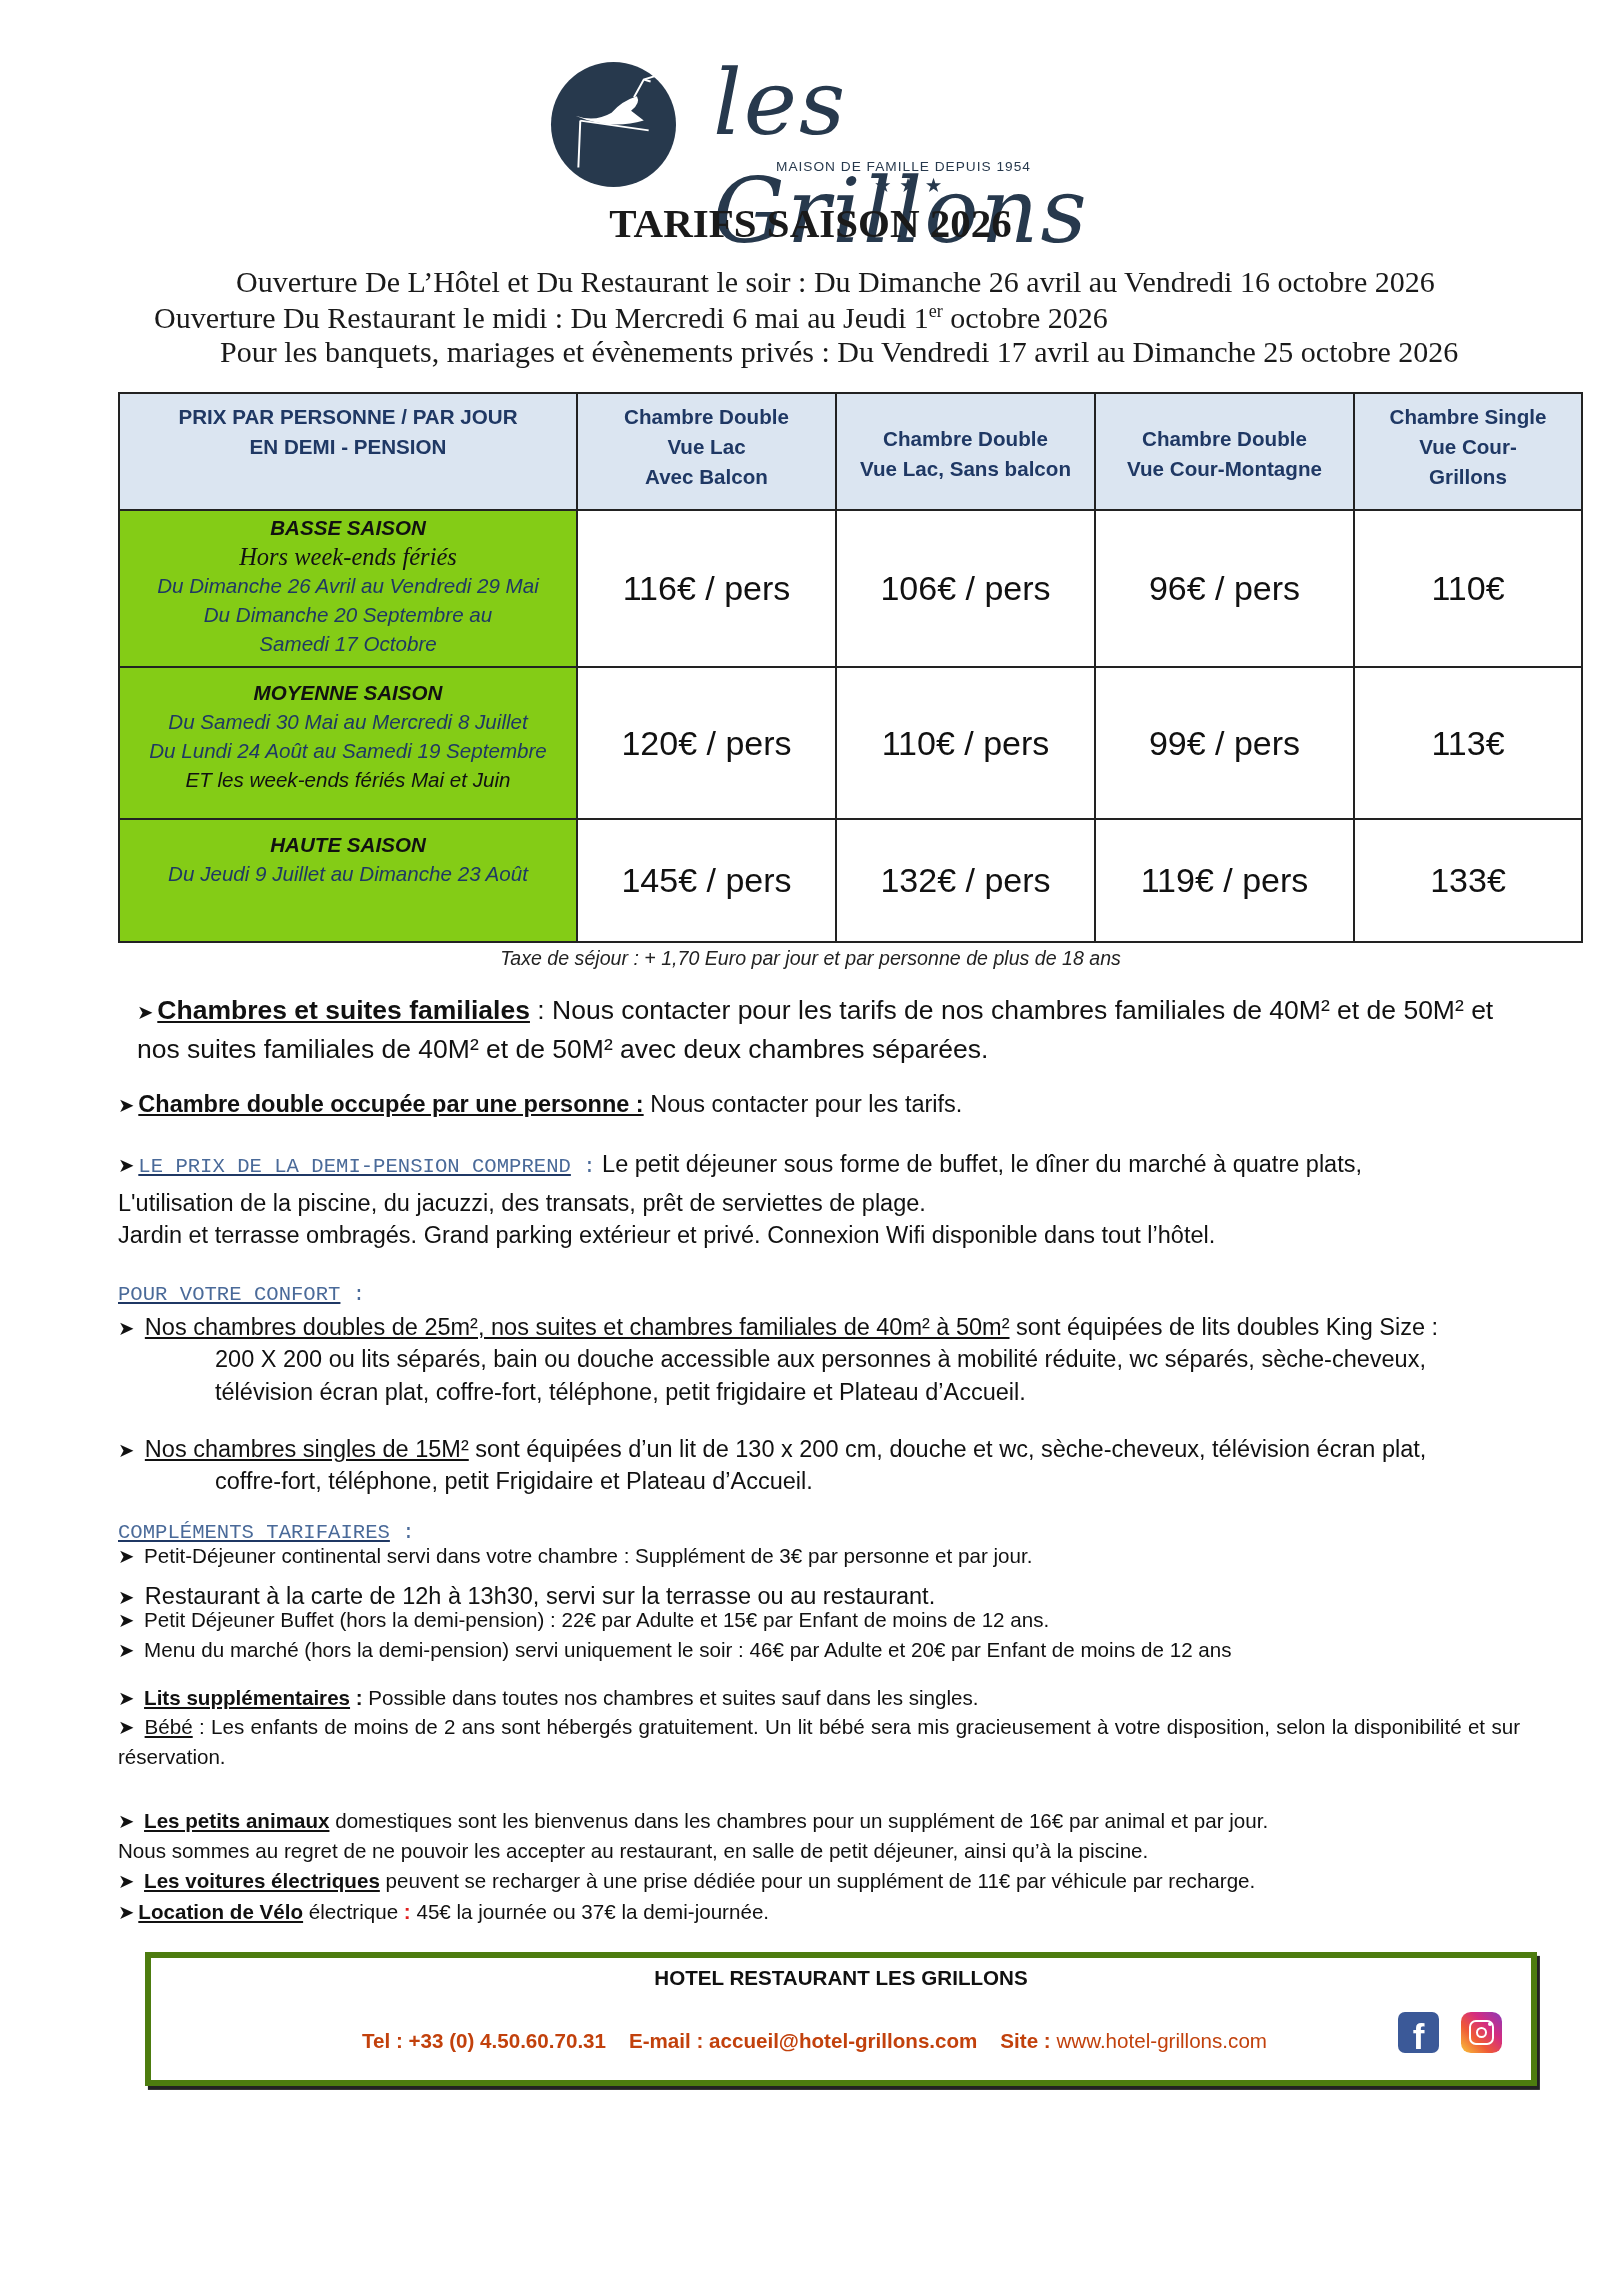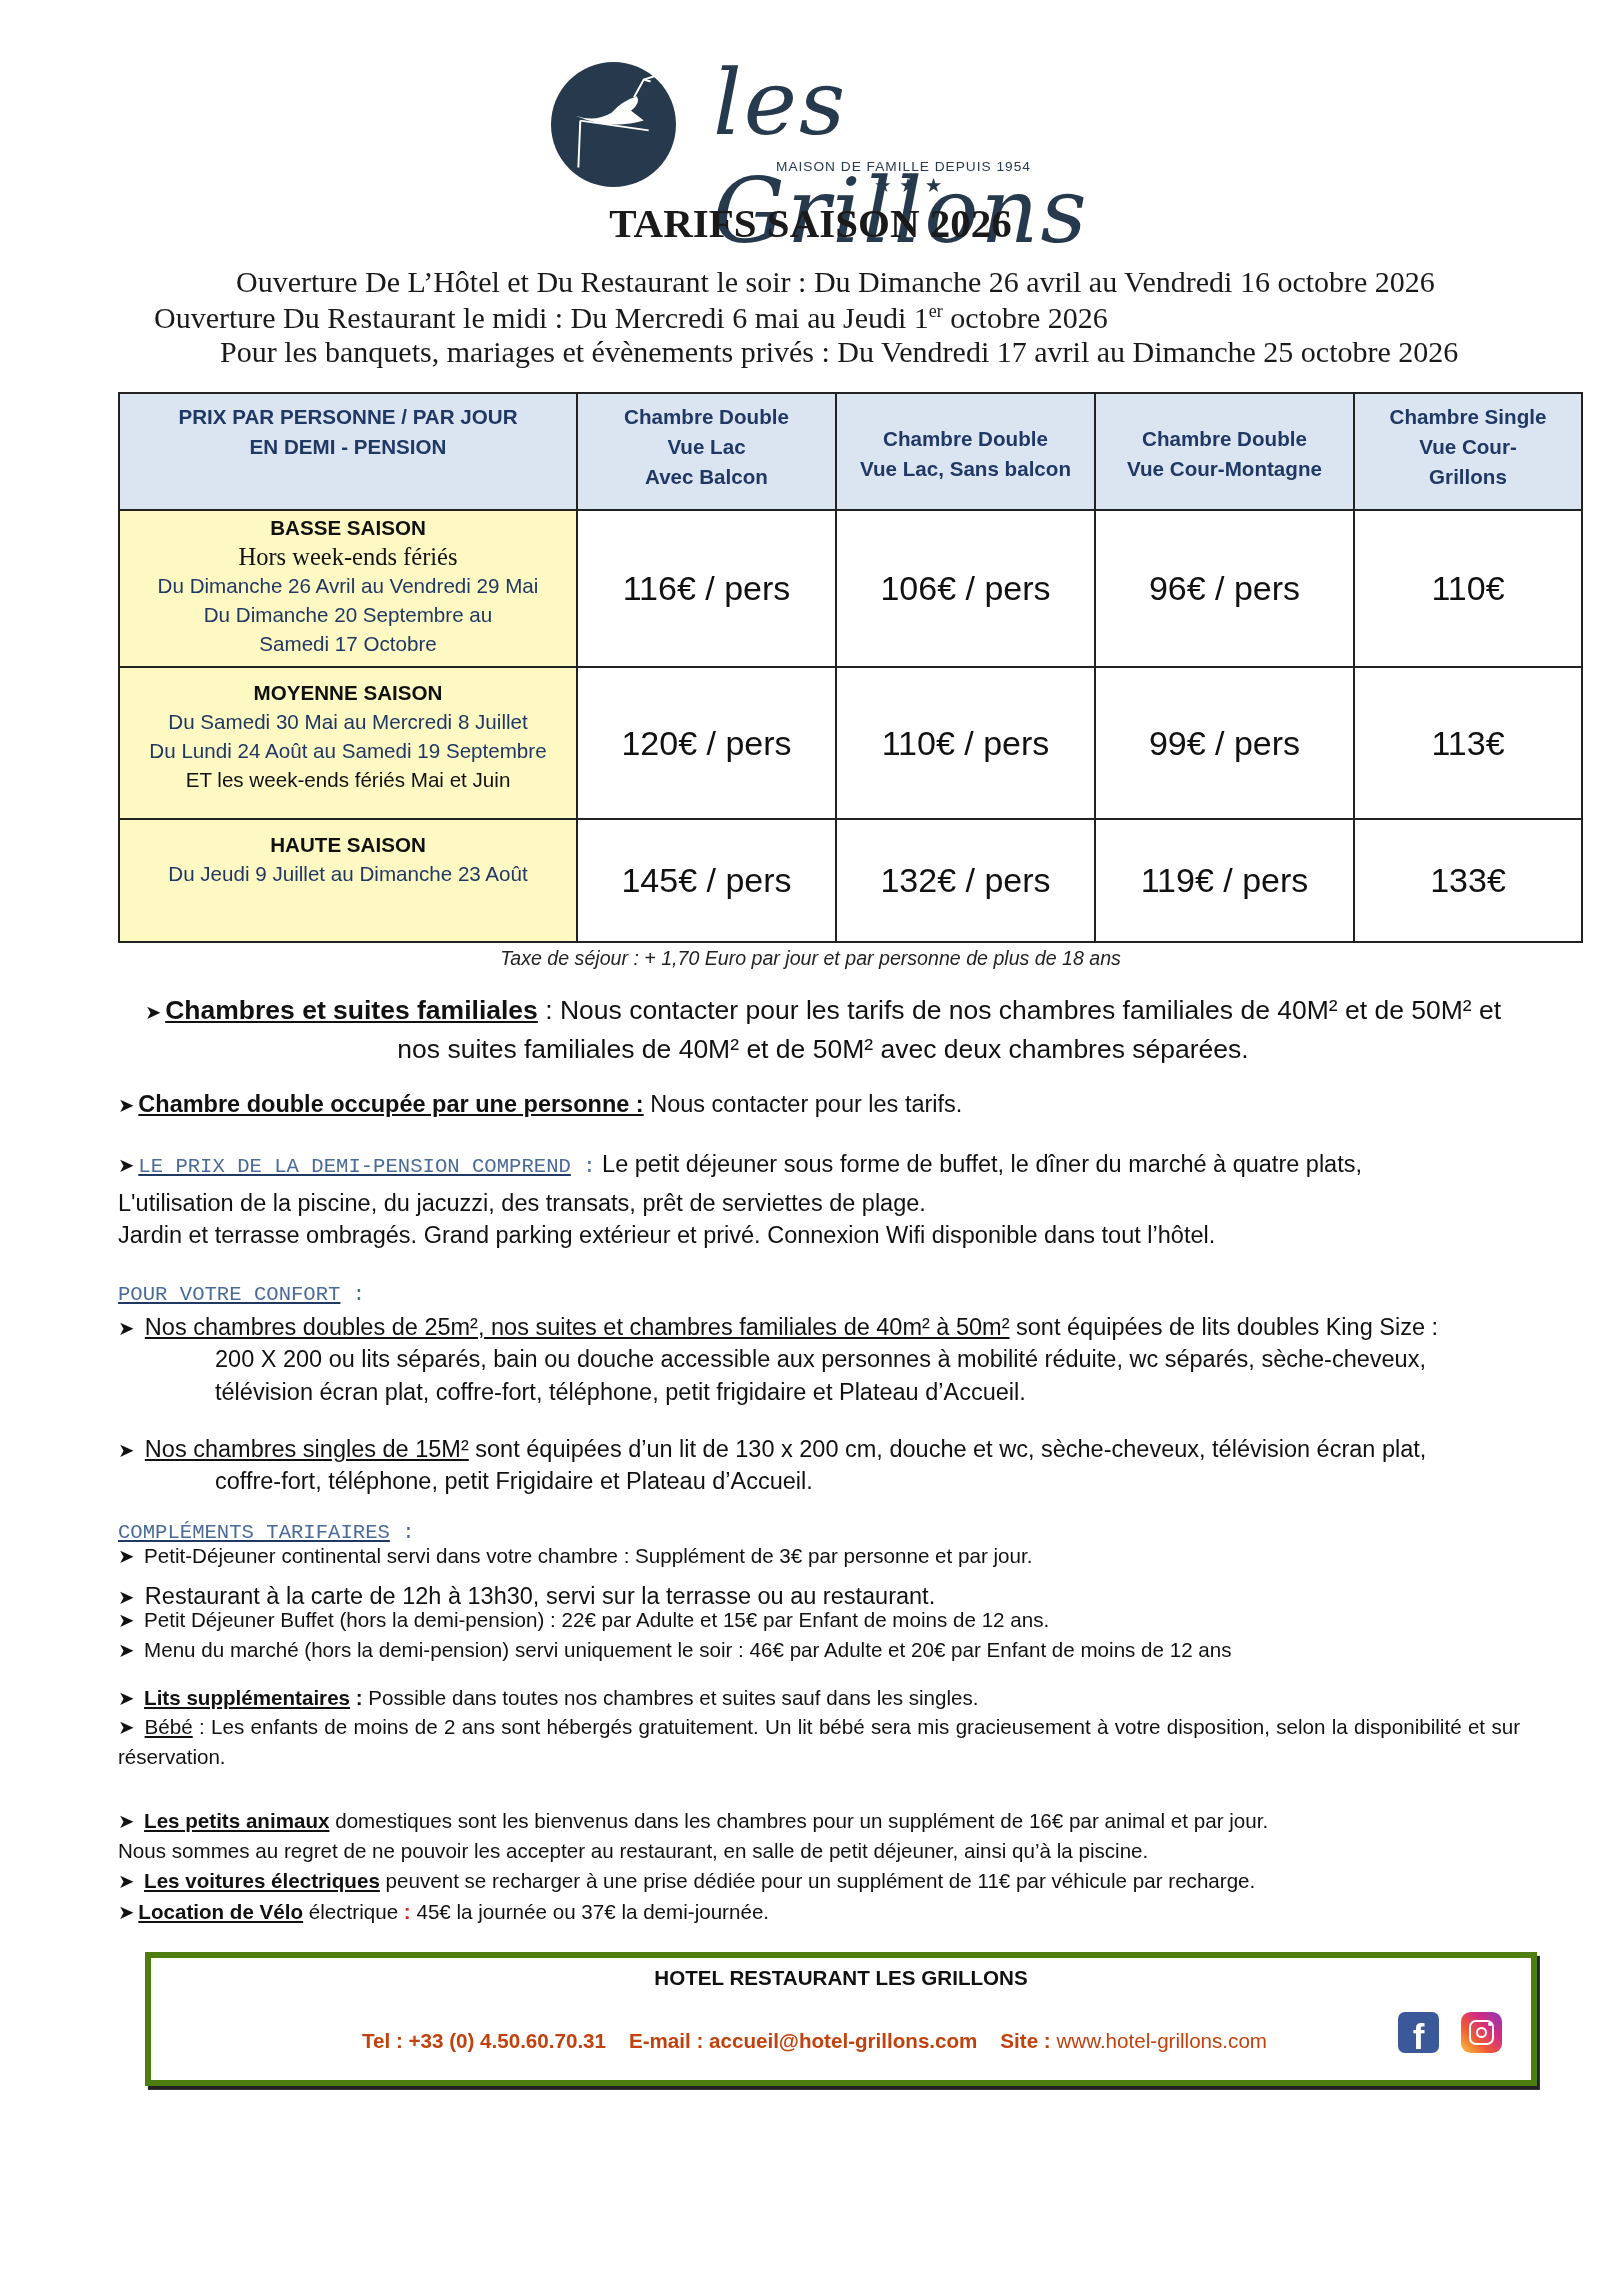--- a/index.html
+++ b/index.html
@@ -21,39 +21,39 @@
   .open-line { font-family: "Liberation Serif", serif; font-size: 30px; color: #1a1a1a; white-space: nowrap; }
   #open-1 { left: 236px; top: 265px; }
   #open-2 { left: 154px; top: 301px; }
   #open-3 { left: 220px; top: 335px; }
   sup { font-size: 0.6em; }
 
   
   #rate-table { left: 118px; top: 392px; width: 1462px; border-collapse: collapse; table-layout: fixed; }
   #rate-table td, #rate-table th { border: 2px solid #222; text-align: center; vertical-align: middle; padding: 0; }
   #rate-table th { background: #dbe5f1; color: #1f3864; font-weight: bold; font-size: 20.6px; line-height: 30px; vertical-align: top; padding-top: 8px; }
-  #rate-table .season { background: #fef9c3; font-size: 20.6px; line-height: 29px; color: #1f3864; vertical-align: top; padding-top: 2px; }
+  #rate-table .season { background: #84cc16; font-size: 20.6px; line-height: 29px; color: #1f3864; vertical-align: top; padding-top: 2px; font-style: italic; }
   .season-name { font-weight: bold; color: #111; }
   .season-note { font-family: "Liberation Serif", serif; font-size: 24.5px; color: #111; }
   .season-dark { color: #111; }
   .price { font-size: 34px; color: #111; }
   #row-head { height: 117px; }
   #row-basse { height: 157px; }
   #row-moyenne { height: 152px; }
   #row-haute { height: 123px; }
 
   #tax-note { left: 0; width: 1621px; top: 947px; text-align: center; font-style: italic; font-size: 19.6px; color: #222; }
 
   .p { font-size: 23.5px; color: #111; line-height: 49px; white-space: nowrap; }
   .bullet { font-size: 19.6px; color: #111; margin-right: 3.9px; }
   .strong-u { font-weight: bold; text-decoration: underline; }
   .u { text-decoration: underline; }
   .mono-head { font-family: "Liberation Mono", monospace; color: #4a6a99; font-size: 20.6px; text-decoration: underline; text-decoration-color: #1f3864; }
 
-  #familiales { left: 137px; width: 1372px; top: 992px; text-align: center; font-size: 26.5px; line-height: 37px; white-space: normal; }
+  #familiales { left: 137px; width: 1372px; top: 992px; text-align: left; font-size: 26.5px; line-height: 37px; white-space: normal; }
   #double-single { left: 118px; top: 1080px; }
   #demi-pension { left: 118px; top: 1140px; }
   #dp-line2 { left: 118px; top: 1179px; }
   #dp-line3 { left: 118px; top: 1211px; }
 
   #confort-head { left: 118px; top: 1268px; }
   #confort-1a { left: 118px; top: 1303px; }
   #confort-1b { left: 215px; top: 1335px; }
   #confort-1c { left: 215px; top: 1368px; }
   #confort-2a { left: 118px; top: 1425px; }

